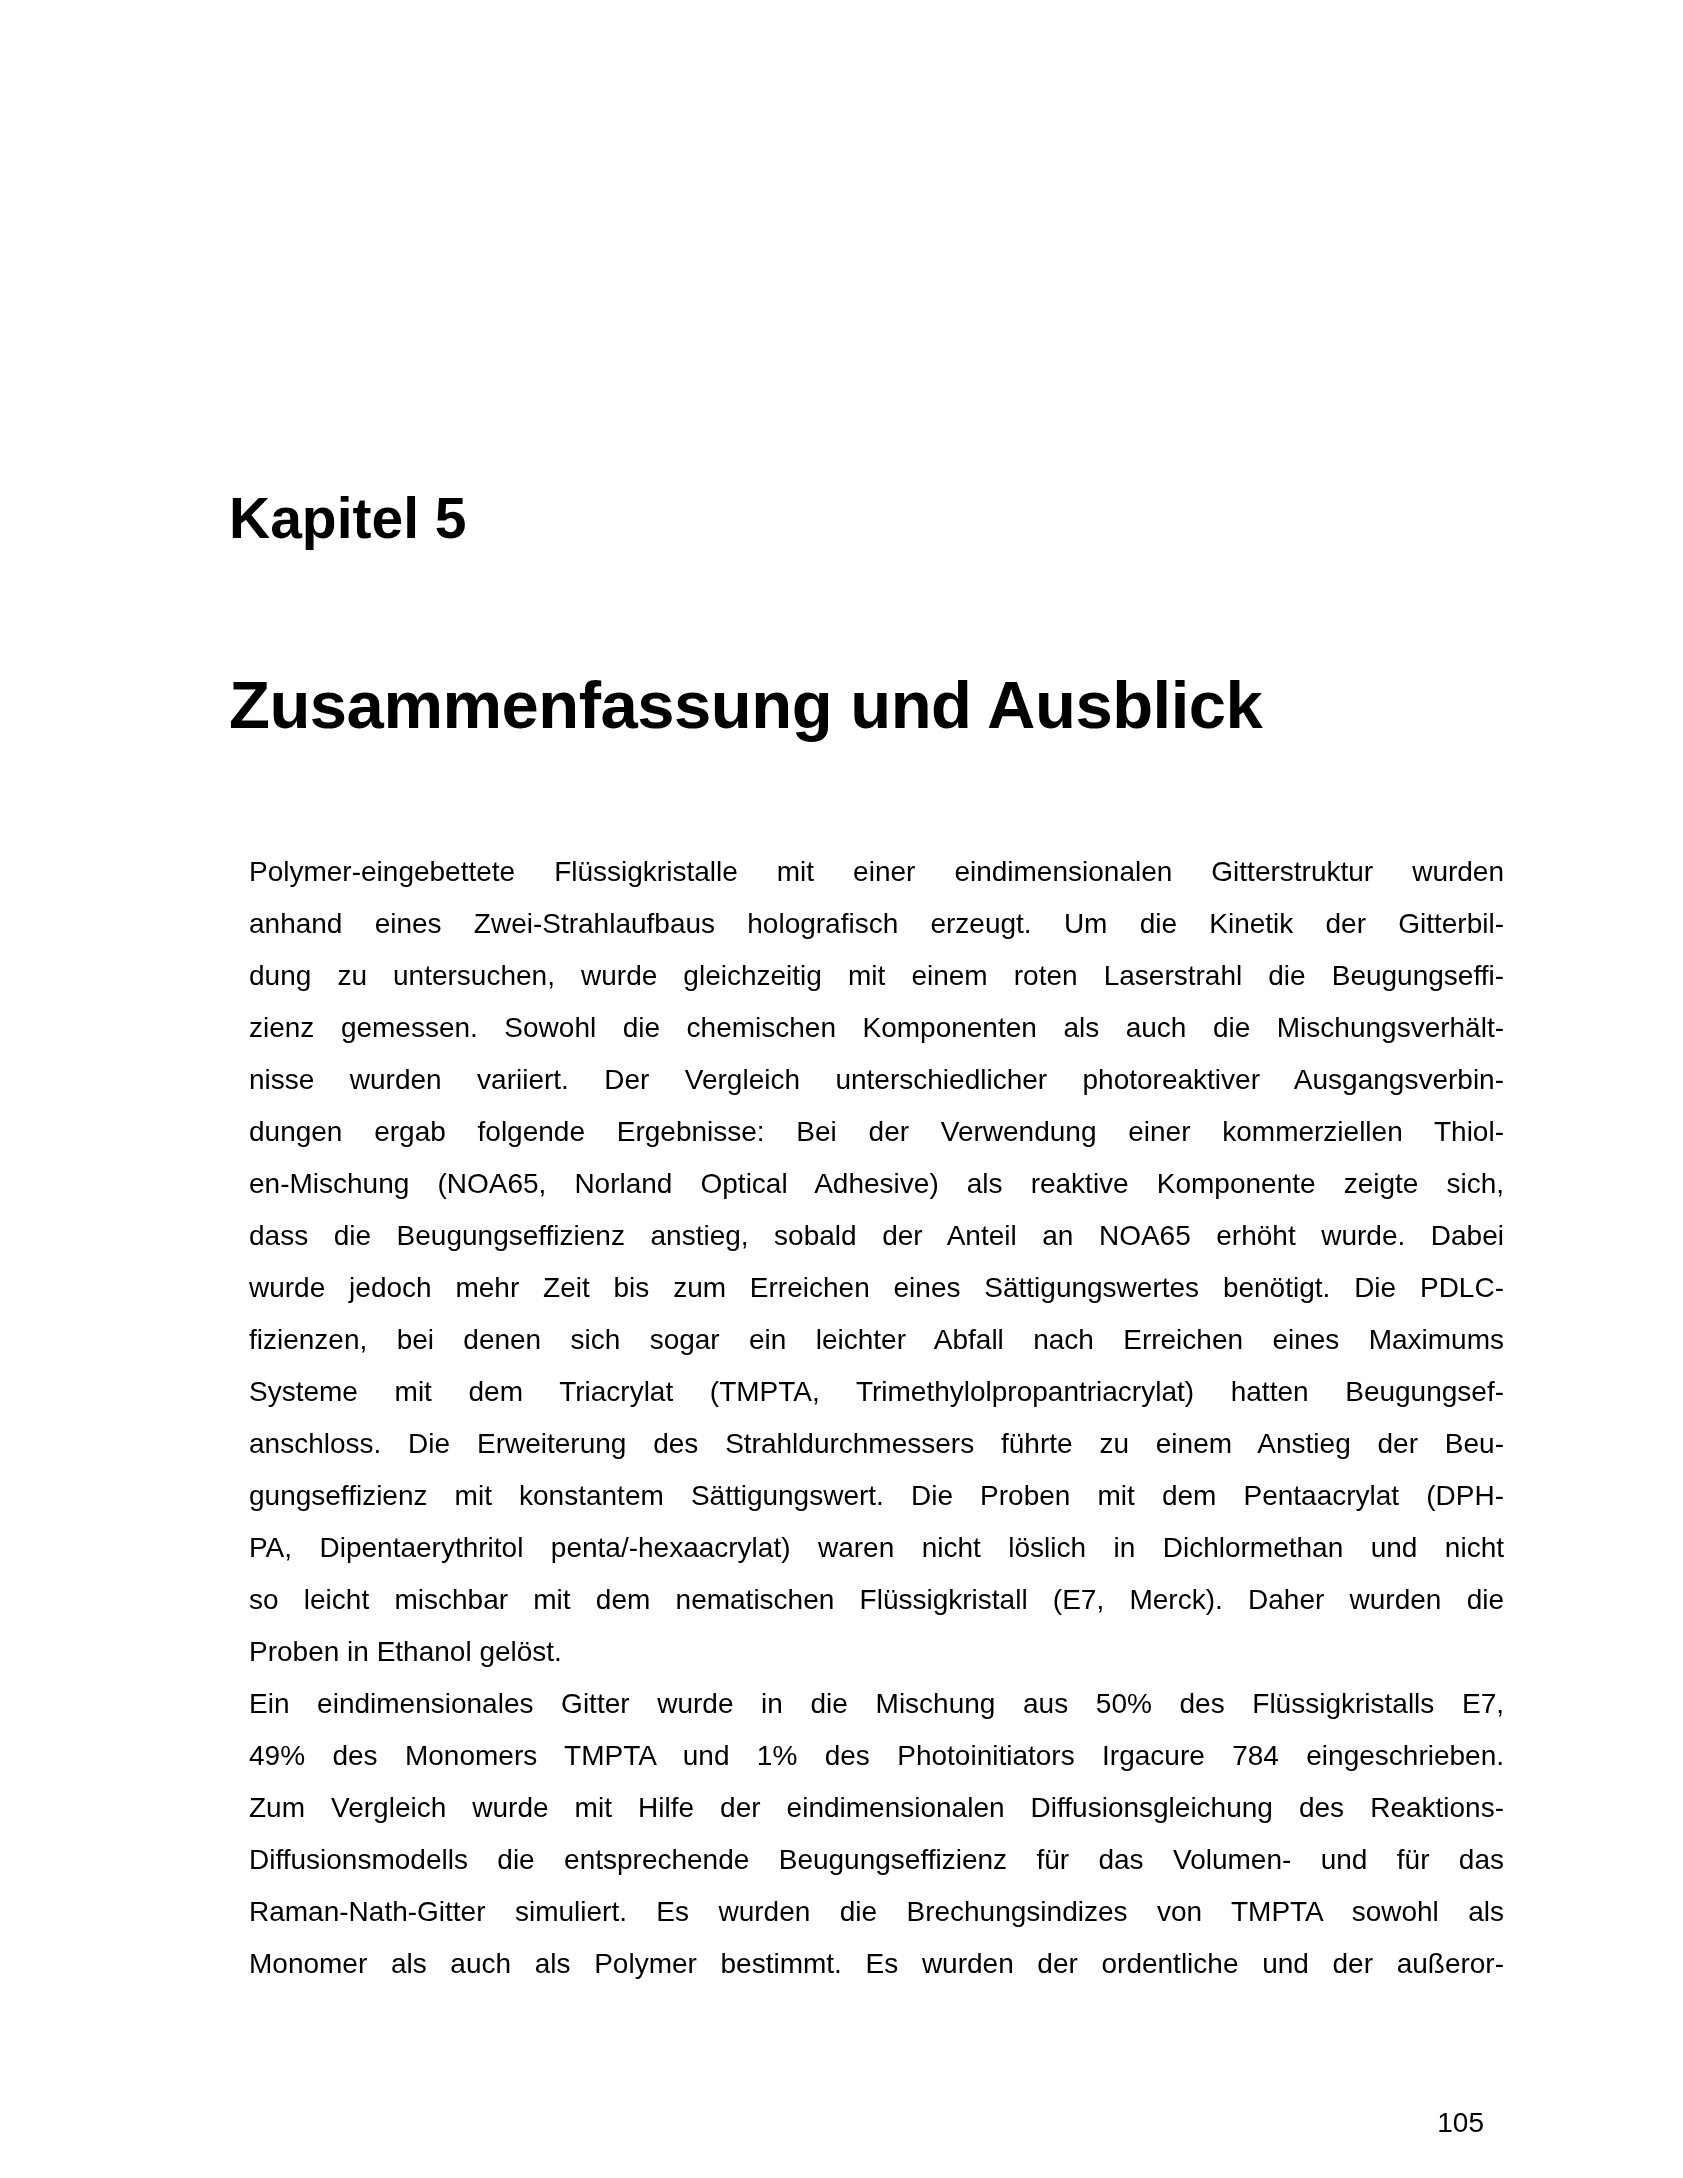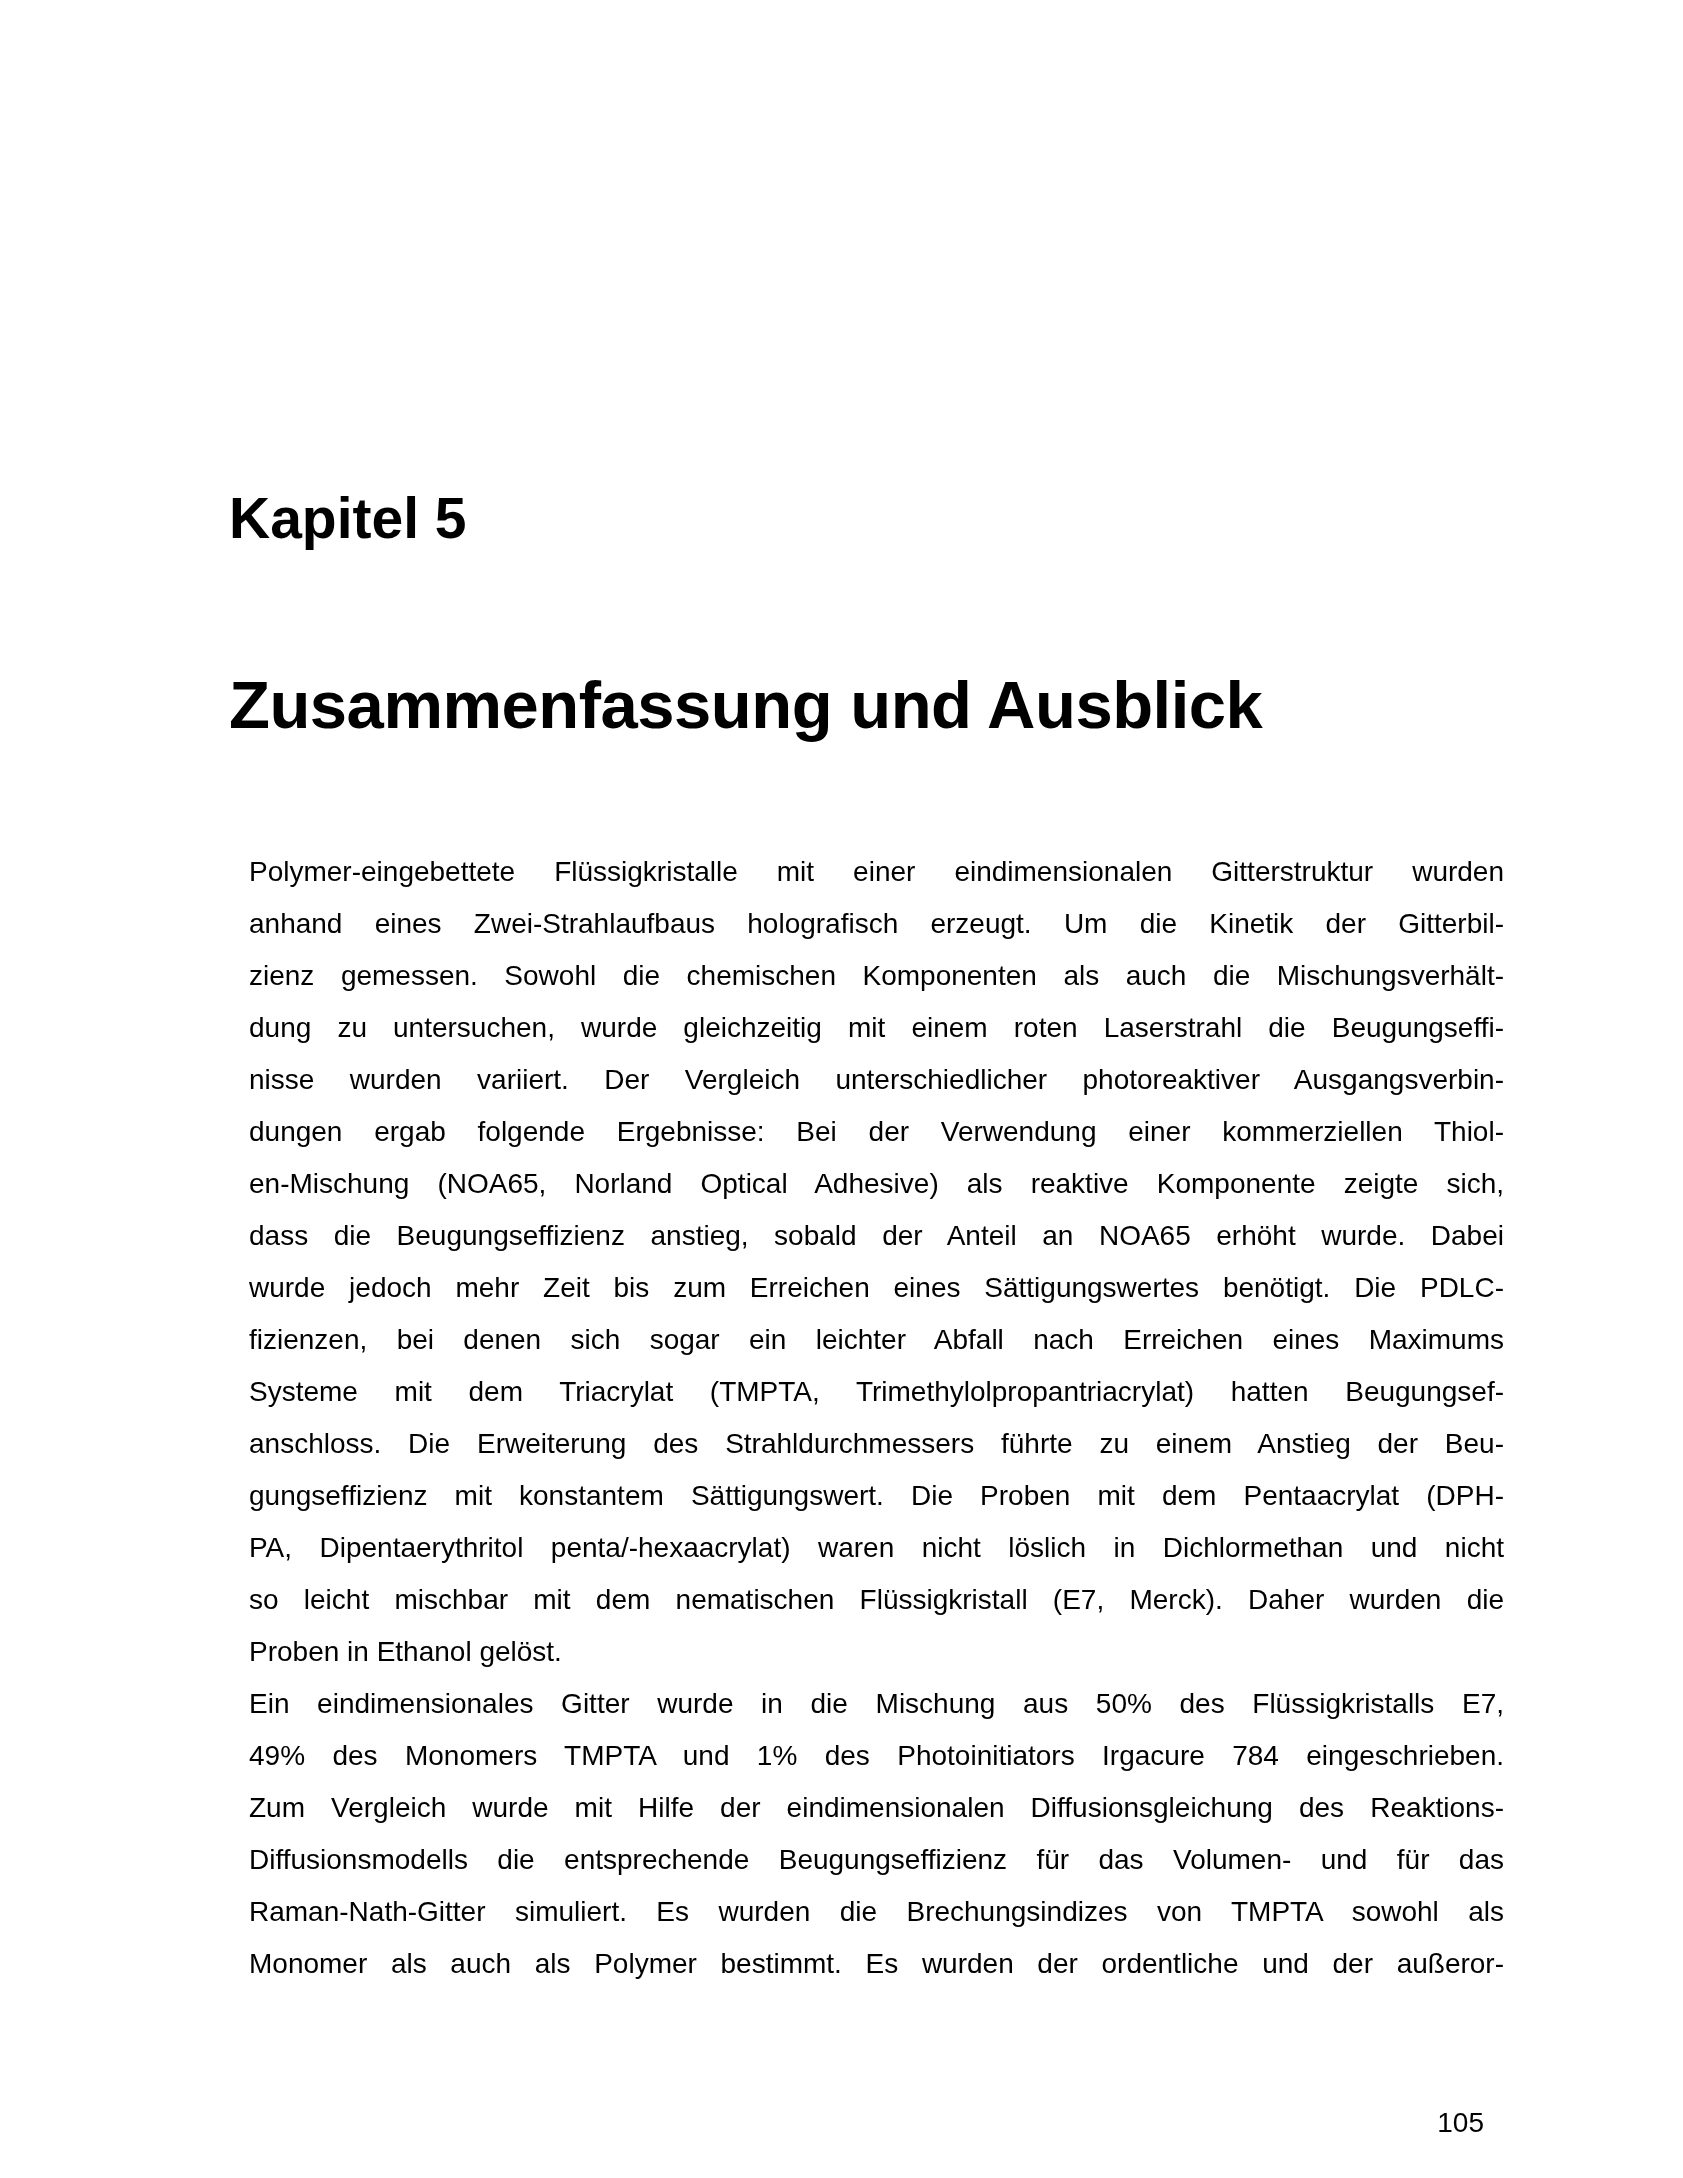--- a/index.html
+++ b/index.html
@@ -74,22 +74,22 @@
 <body>
 
 <div class="page">
   <div class="textblock">
     <div class="chapter-label">Kapitel 5</div>
     <h1 class="chapter-title">Zusammenfassung und Ausblick</h1>
     <div class="body-text">
         <div class="paragraph">
           <div class="line just">Polymer-eingebettete Flüssigkristalle mit einer eindimensionalen Gitterstruktur wurden</div>
           <div class="line just">anhand eines Zwei-Strahlaufbaus holografisch erzeugt. Um die Kinetik der Gitterbil-</div>
+          <div class="line just">dung zu untersuchen, wurde gleichzeitig mit einem roten Laserstrahl die Beugungseffi-</div>
           <div class="line just">zienz gemessen. Sowohl die chemischen Komponenten als auch die Mischungsverhält-</div>
-          <div class="line just">dung zu untersuchen, wurde gleichzeitig mit einem roten Laserstrahl die Beugungseffi-</div>
           <div class="line just">nisse wurden variiert. Der Vergleich unterschiedlicher photoreaktiver Ausgangsverbin-</div>
           <div class="line just">dungen ergab folgende Ergebnisse: Bei der Verwendung einer kommerziellen Thiol-</div>
           <div class="line just">en-Mischung (NOA65, Norland Optical Adhesive) als reaktive Komponente zeigte sich,</div>
           <div class="line just">dass die Beugungseffizienz anstieg, sobald der Anteil an NOA65 erhöht wurde. Dabei</div>
           <div class="line just">wurde jedoch mehr Zeit bis zum Erreichen eines Sättigungswertes benötigt. Die PDLC-</div>
           <div class="line just">fizienzen, bei denen sich sogar ein leichter Abfall nach Erreichen eines Maximums</div>
           <div class="line just">Systeme mit dem Triacrylat (TMPTA, Trimethylolpropantriacrylat) hatten Beugungsef-</div>
           <div class="line just">anschloss. Die Erweiterung des Strahldurchmessers führte zu einem Anstieg der Beu-</div>
           <div class="line just">gungseffizienz mit konstantem Sättigungswert. Die Proben mit dem Pentaacrylat (DPH-</div>
           <div class="line just">PA, Dipentaerythritol penta/-hexaacrylat) waren nicht löslich in Dichlormethan und nicht</div>

